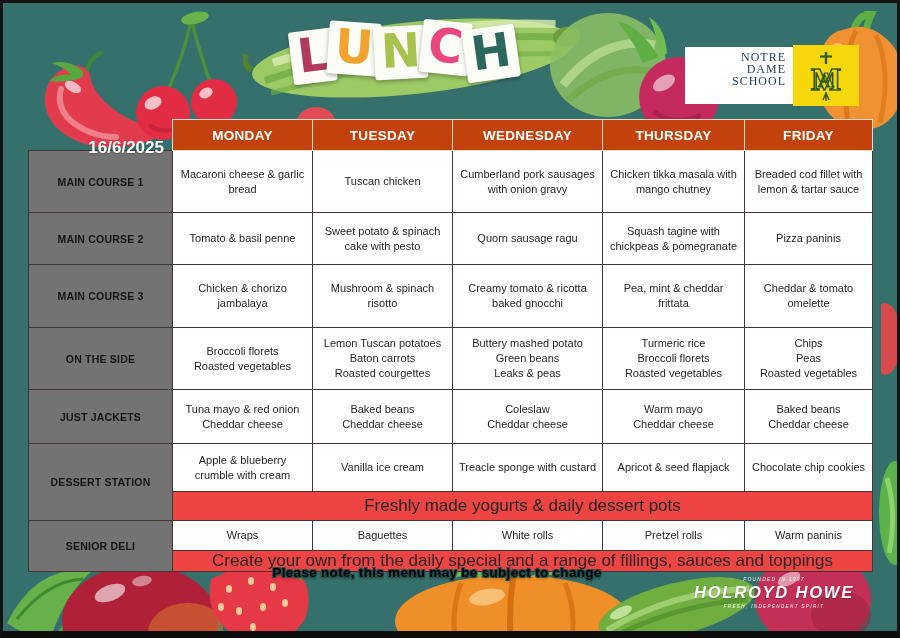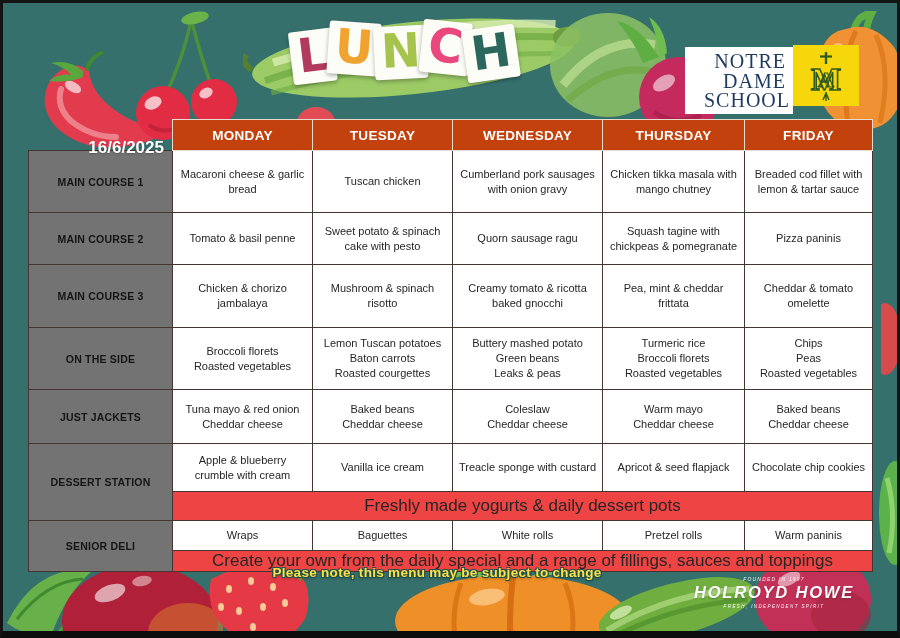--- a/index.html
+++ b/index.html
@@ -21,24 +21,24 @@
     border-radius:3px; margin:0 -3px; box-shadow:0 2px 4px rgba(0,0,0,.3);
   }
   .tile:nth-child(1){ transform:rotate(-7deg) translateY(7px); }
   .tile:nth-child(2){ transform:rotate(4deg)  translateY(-1px); }
   .tile:nth-child(3){ transform:rotate(-3deg) translateY(3px); }
   .tile:nth-child(4){ transform:rotate(6deg)  translateY(-2px); }
   .tile:nth-child(5){ transform:rotate(-8deg) translateY(4px); }
 
   
   #school-name-box {
-    position:absolute; left:682px; top:44px; width:108px; height:67px; z-index:3;
+    position:absolute; left:682px; top:44px; width:108px; height:57px; z-index:3;
     background:#fff; padding:5px 7px 0 19px; text-align:right;
     font-family:"Liberation Serif", serif; color:#1e3a5f;
-    font-size:20px; line-height:0.98; letter-spacing:1px;
+    font-size:12px; line-height:0.98; letter-spacing:1px;
   }
   #school-crest-box {
     position:absolute; left:790px; top:42px; width:66px; height:61px; z-index:3;
     background:#f6d70c; display:flex; align-items:center; justify-content:center;
   }
 
   
   #menu-date {
     position:absolute; left:25px; top:119px; width:142px; height:28px; z-index:4;
     color:#fff; font-weight:700; font-size:17px; text-align:right;
@@ -69,21 +69,21 @@
     background:#ef4444; border:1px solid #443530;
     font-size:17px; color:#262626; text-align:center;
   }
   tr.hr0{height:31px;} tr.hr1{height:62px;} tr.hr2{height:52px;} tr.hr3{height:63px;}
   tr.hr4{height:62px;} tr.hr5{height:54px;} tr.hr6{height:48px;} tr.hr7{height:29px;}
   tr.hr8{height:30px;} tr.hr9{height:20px;margin-top:28px;}
 
   
   #menu-note {
     position:absolute; left:0; top:562px; width:868px; z-index:3; text-align:center;
-    color:#fde047; font-weight:700; font-size:13.5px; letter-spacing:.3px;
+    color:#000000; font-weight:700; font-size:13.5px; letter-spacing:.3px;
     text-shadow:1px 1px 0 #1d4f4d, -1px 1px 0 #1d4f4d, 1px -1px 0 #1d4f4d, -1px -1px 0 #1d4f4d, 0 2px 3px rgba(0,0,0,.35);
   }
   #brand-block {
     position:absolute; right:28px; top:573px; width:190px; z-index:3;
     text-align:center; color:#fff;font-style:italic;
   }
   #brand-founded { font-size:5px; letter-spacing:1.2px; opacity:.92; }
   #brand-name { font-size:16.5px; font-weight:600; letter-spacing:1.8px; margin-top:1px;
                 text-shadow:0 1px 2px rgba(0,0,0,.25); }
   #brand-tagline { font-size:4.5px; letter-spacing:1.4px; opacity:.92; margin-top:2px; }

